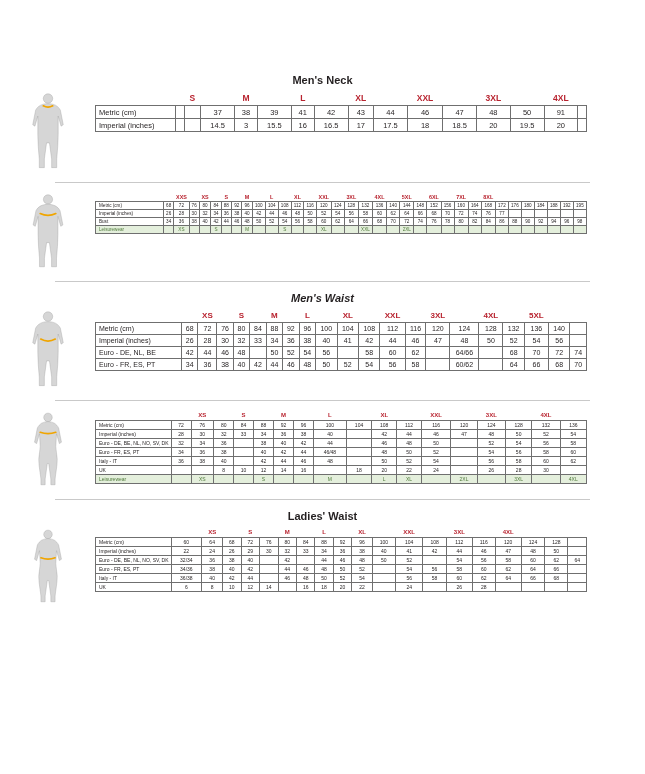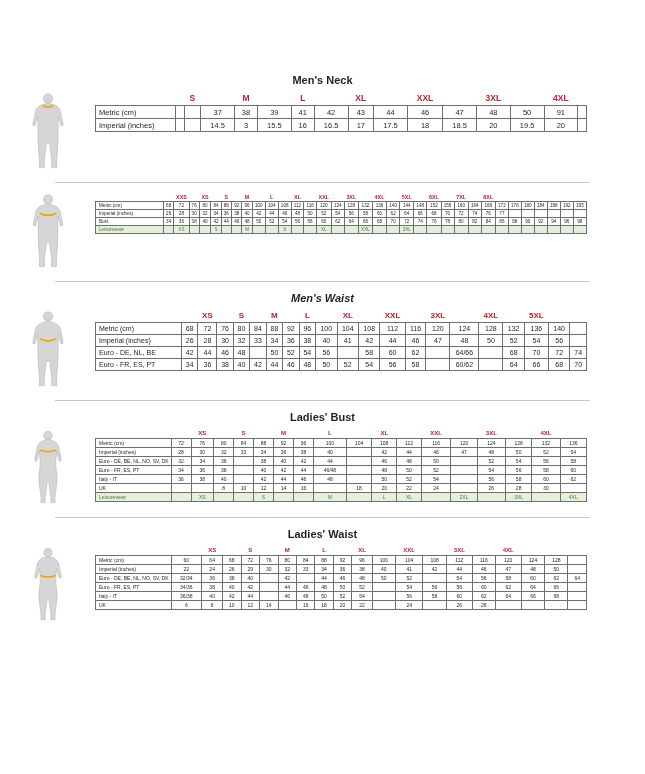--- a/index.html
+++ b/index.html
@@ -492,21 +492,20 @@
                   <td>68</td>
                   <td>70</td>
                 </tr>
               </tbody>
             </table>
           </div>
         </div>
         <div class="divider" style="margin-top: 10px;"></div>
       </div>
       <div class="section" id="bust" style="padding-top: 10px;">
-        <div class="sec-title">Ladies' Bust</div>
         <div class="row-wrap">
           <div class="figure">
   <svg width="58" height="78" viewBox="0 0 60 110">
     <g fill="#d6d6d6" stroke="#9a9a9a" stroke-width="0.5">
       <circle cx="30" cy="9" r="6"></circle>
       <path d="M30 15 C23 15 18 18 15 24 L11 44 L14 46 L18 32 L19 50 C19 56 17 62 17 68 C17 78 19 86 20 96 L20 104 L26 104 L26 96 L29 74 L31 74 L34 96 L34 104 L40 104 L40 96 C41 86 43 78 43 68 C43 62 41 56 41 50 L42 32 L46 46 L49 44 L45 24 C42 18 37 15 30 15 Z"></path>
     </g>
     <path d="M19 30 Q30 34 41 30" fill="none" stroke="#f0a500" stroke-width="2.4" stroke-linecap="round"></path>
   </svg>
           </div>

